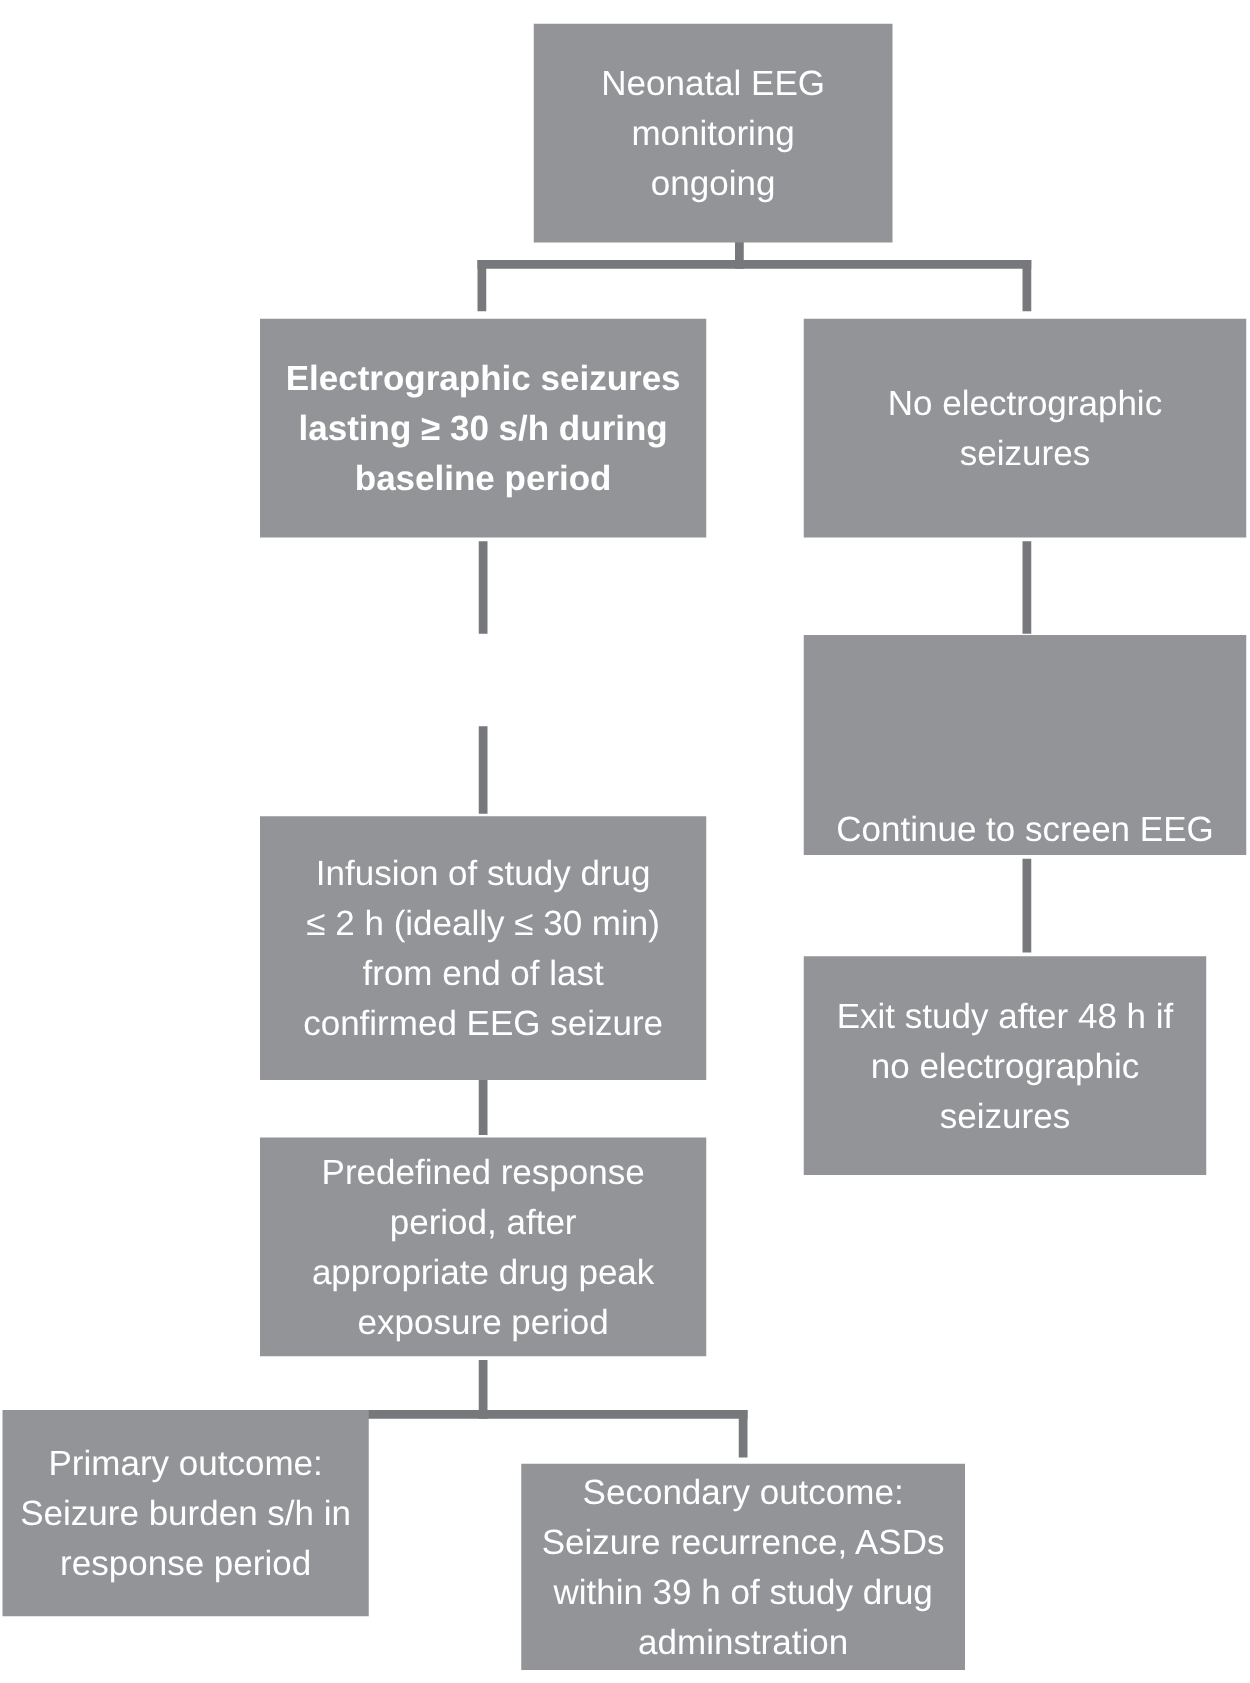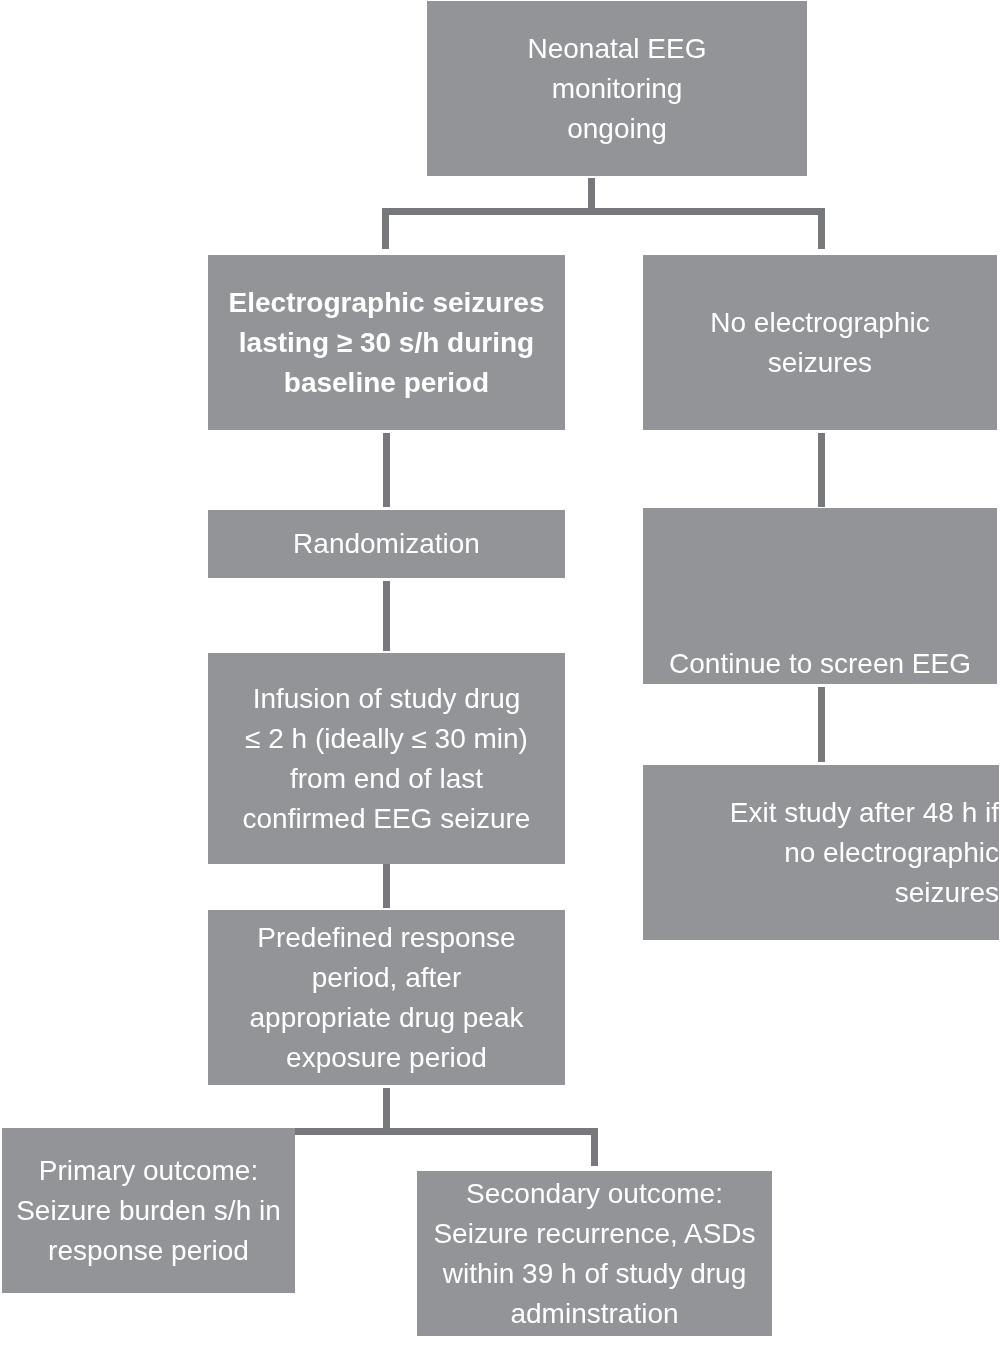--- a/index.html
+++ b/index.html
@@ -30,27 +30,27 @@
   }
   .node span {
     display: block;
     width: 100%;
   }
   .conn {
     position: absolute;
     background: #77787b;
   }
   
-  #box-root          { left: 427px; top:    1px; width: 380px; height: 175px; }
+  #box-root          { left: 427px; top:    19px; width: 287px; height: 175px; }
   #box-seizures      { left: 208px; top:  255px; width: 357px; height: 175px; font-weight: bold; }
   #box-no-seizures   { left: 643px; top:  255px; width: 354px; height: 175px; }
   #box-randomization { left: 208px; top:  510px; width: 357px; height:  68px; }
   #box-continue      { left: 643px; top:  508px; width: 354px; height: 176px; align-items: flex-end; }
   #box-infusion      { left: 208px; top:  653px; width: 357px; height: 211px; }
-  #box-exit          { left: 643px; top:  765px; width: 356px; height: 175px; text-align: right; }
+  #box-exit          { left: 643px; top:  765px; width: 322px; height: 175px; }
   #box-response      { left: 208px; top:  910px; width: 357px; height: 175px; }
   #box-primary       { left:   2px; top: 1128px; width: 293px; height: 165px; }
   #box-secondary     { left: 417px; top: 1171px; width: 355px; height: 165px; }
   
   #c-root-stub       { left: 588px; top:  178px; width:   7px; height: 37px; }
   #c-branch-hbar     { left: 382px; top:  208px; width: 443px; height:  7px; }
   #c-branch-vleft    { left: 382px; top:  208px; width:   7px; height: 41px; }
   #c-branch-vright   { left: 818px; top:  208px; width:   7px; height: 41px; }
   #c-seiz-rand       { left: 383px; top:  433px; width:   7px; height: 74px; }
   #c-rand-infusion   { left: 383px; top:  581px; width:   7px; height: 70px; }
@@ -91,23 +91,20 @@
     <span>Electrographic seizures
 lasting ≥ 30 s/h during
 baseline period</span>
   </div>
 
   <div class="node" id="box-no-seizures">
     <span>No electrographic
 seizures</span>
   </div>
 
-  <div class="node" id="box-randomization">
-    <span>Randomization</span>
-  </div>
 
   <div class="node" id="box-continue">
     <span>Continue to screen EEG</span>
   </div>
 
   <div class="node" id="box-infusion">
     <span>Infusion of study drug
 ≤ 2 h (ideally ≤ 30 min)
 from end of last
 confirmed EEG seizure</span>

